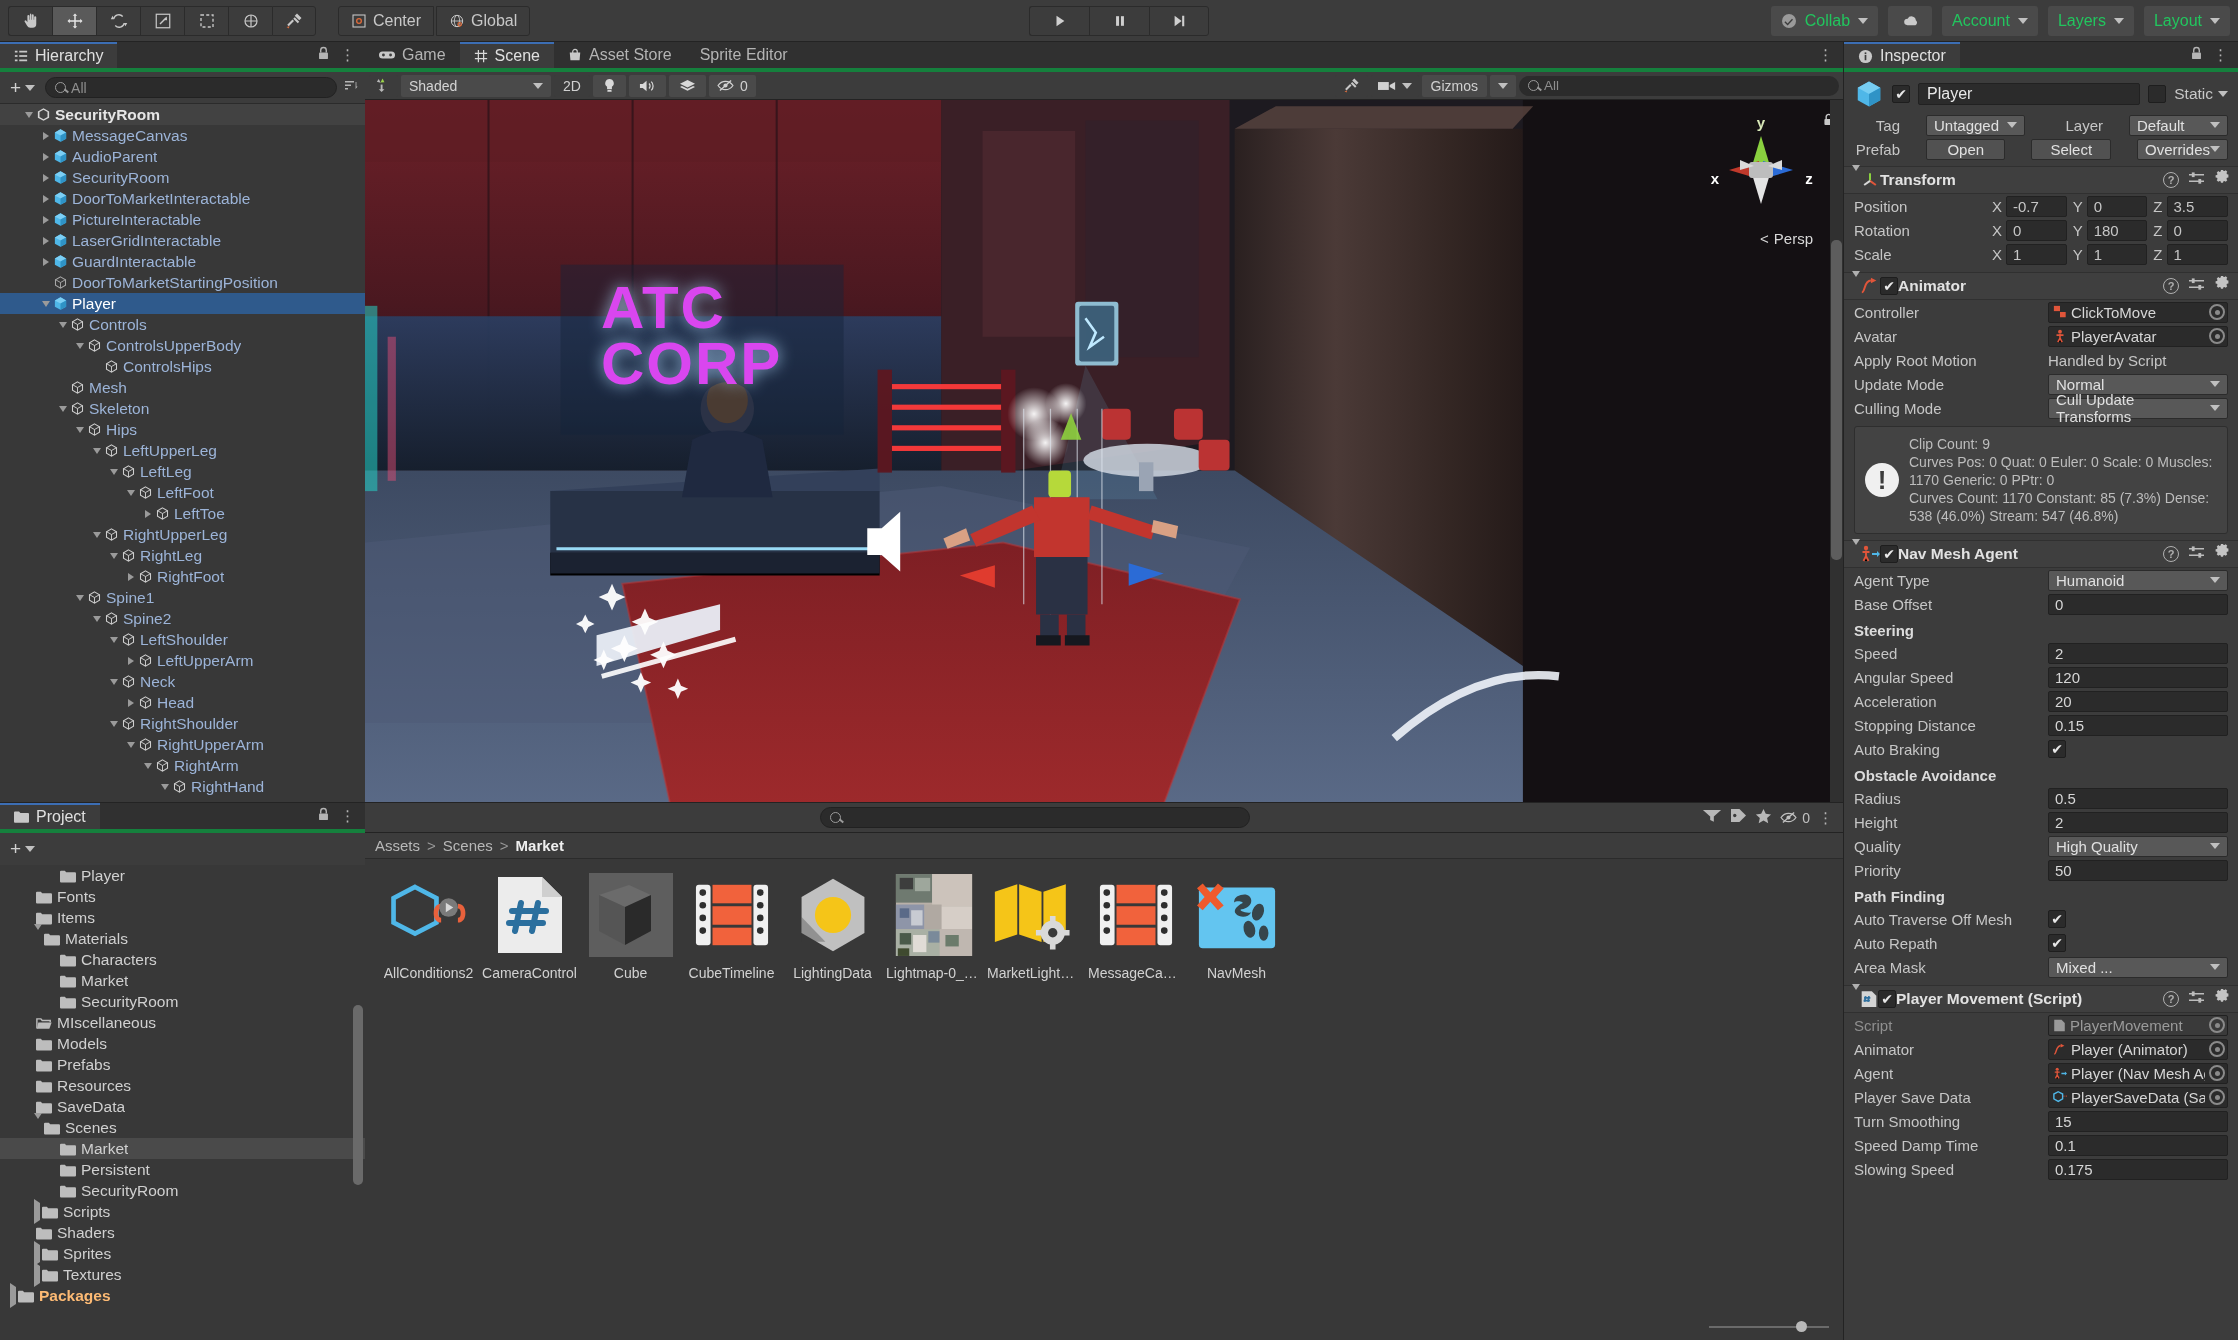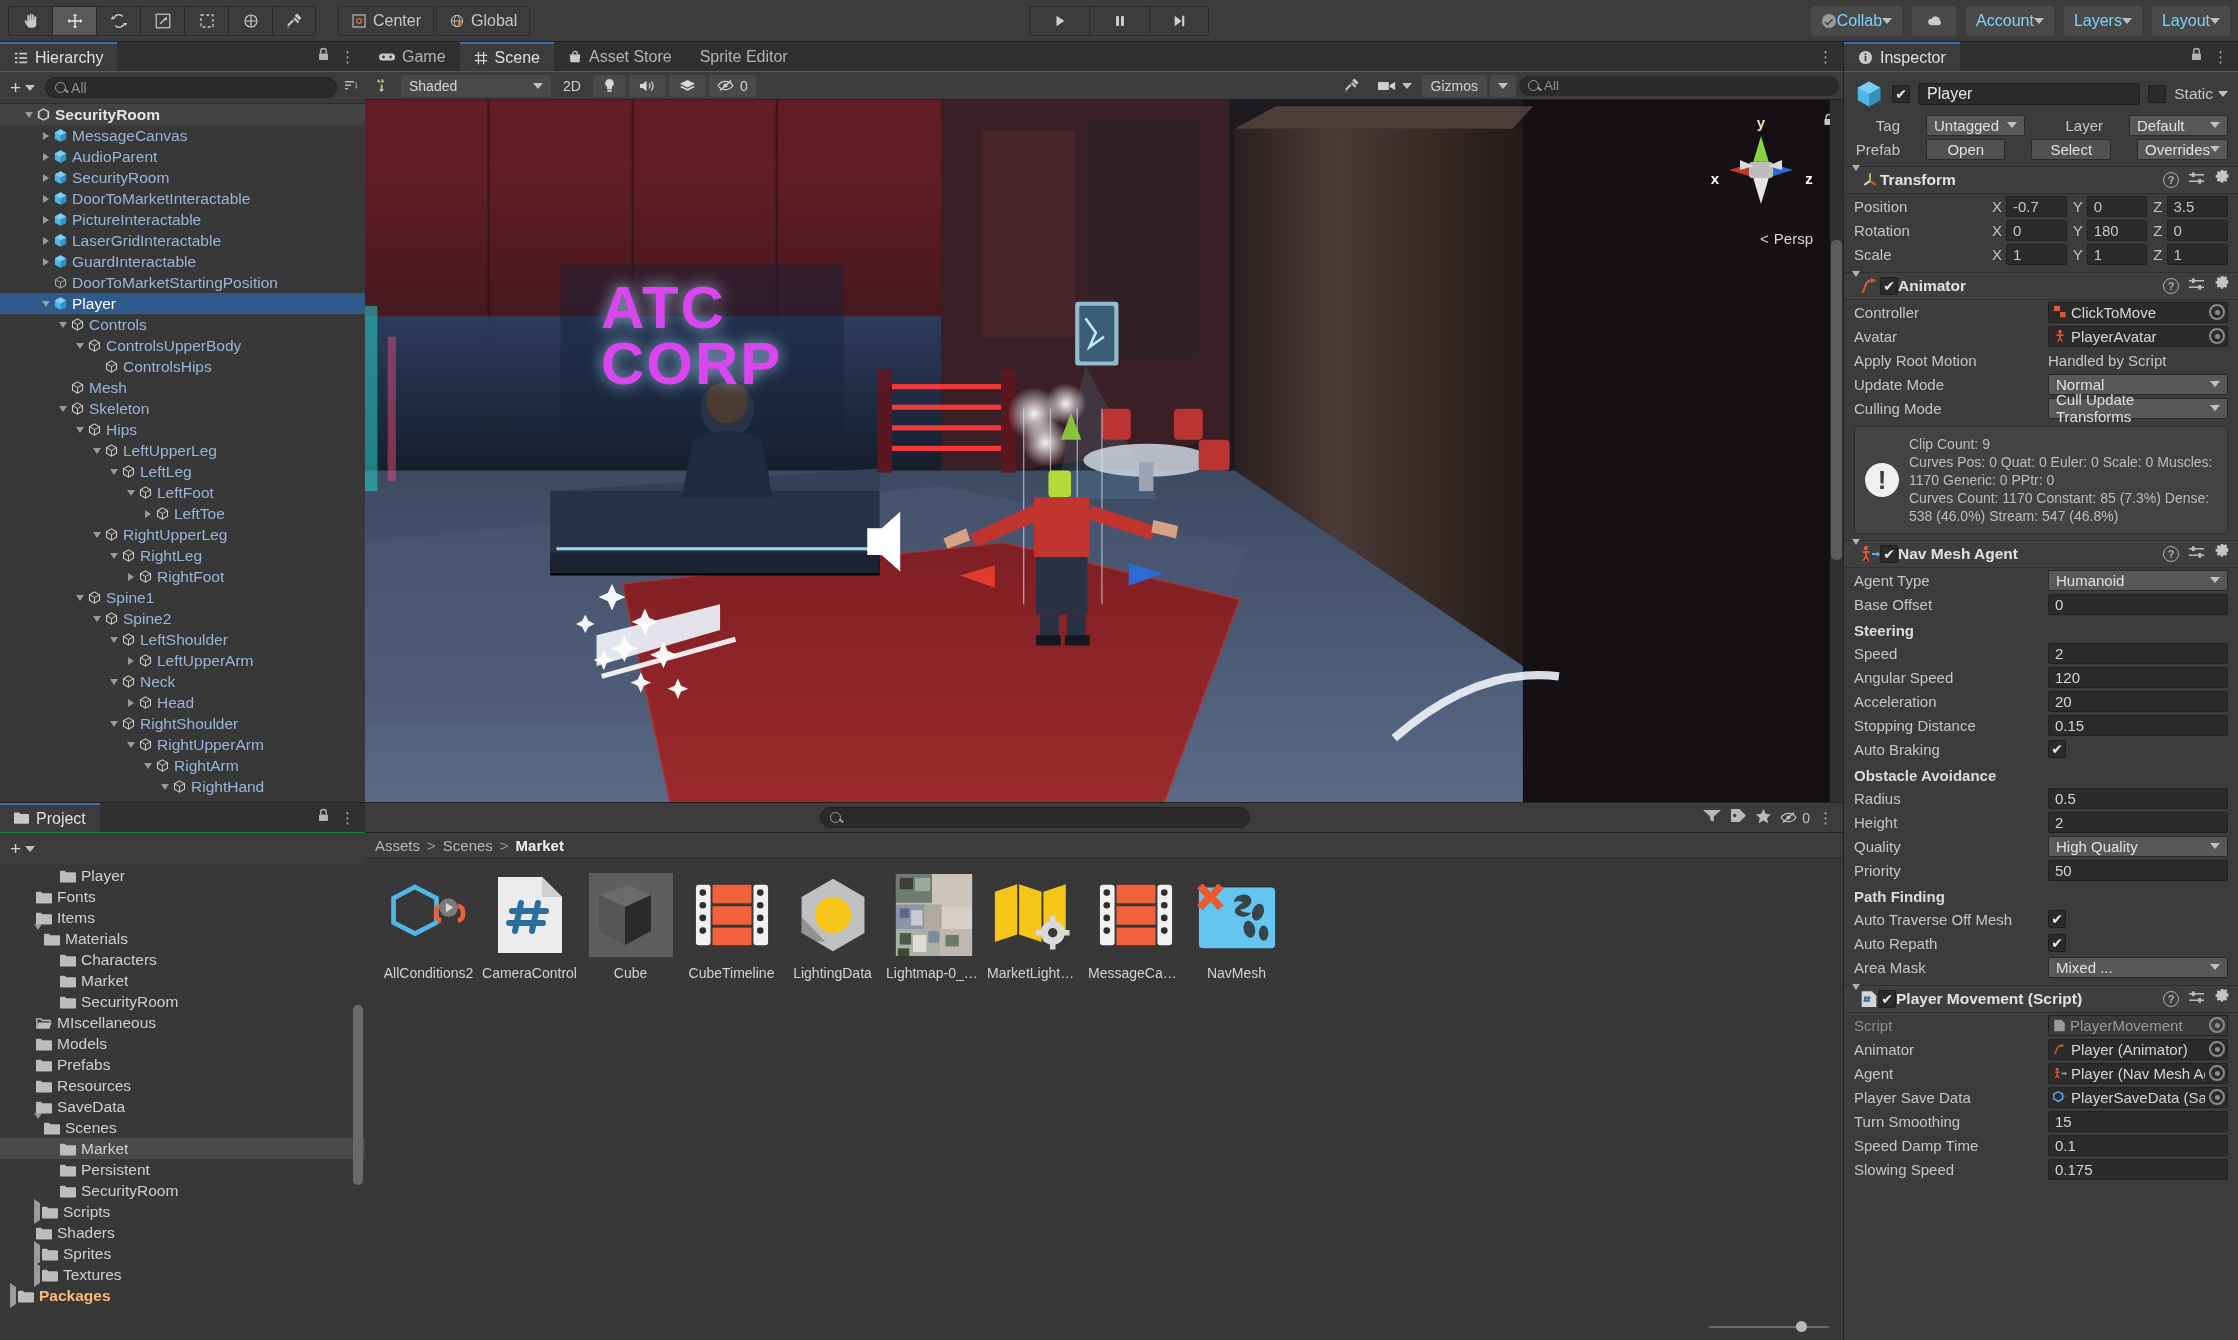--- a/index.html
+++ b/index.html
@@ -16,35 +16,35 @@
   .tgroup { display:flex; }
   .tgroup .tbtn { border-radius:0; border-right:none; }
   .tgroup .tbtn:first-child{ border-radius:3px 0 0 3px; }
   .tgroup .tbtn:last-child{ border-radius:0 3px 3px 0; border-right:1px solid #2b2b2b;}
   .pivbtn { height:30px; padding:0 12px; background:#3c3c3c; border:1px solid #2b2b2b;
     display:flex; align-items:center; gap:6px; color:#c8c8c8; font-size:16px; }
   .playgroup { position:absolute; left:50%; transform:translateX(-50%); display:flex; }
   .playgroup .tbtn { min-width:60px; height:30px; }
   .spacer { flex:1; }
   .rbtn { height:30px; padding:0 10px; background:#4a4a4a; border-radius:3px;
-    display:flex; align-items:center; font-size:16px; color:#7dd3fc; margin-left:8px;}
+    display:flex; align-items:center; gap:8px; font-size:16px; color:#22c55e; margin-left:8px;}
   .caret { width:0;height:0;border-left:5px solid transparent;border-right:5px solid transparent;
     border-top:6px solid #c0c0c0; }
 
   
   .body { flex:1; display:flex; min-height:0; }
   .leftcol { width:365px; display:flex; flex-direction:column; min-width:0; }
   .centercol { flex:1; display:flex; flex-direction:column; min-width:0; }
   .rightcol { width:395px; background:#3c3c3c; border-left:1px solid #232323;
     display:flex; flex-direction:column; min-width:0; }
 
   
   .panel { background:#383838; display:flex; flex-direction:column; min-height:0; }
   .tabbar { height:30px; background:#f97316; display:flex; align-items:stretch;
-    border-bottom:1px solid #15803d; position:relative; }
+    border-bottom:4px solid #15803d; position:relative; }
   .tab { display:flex; align-items:center; gap:7px; padding:0 14px; font-size:16px;
     color:#b4b4b4; background:#303030; }
   .tab.active { background:#3c3c3c; color:#e0e0e0; border-top:2px solid #3c6eb4;}
   .tabbar .filler { flex:1; background:#303030; }
   .tabtools { display:flex; align-items:center; gap:10px; padding:0 10px; background:#303030; }
 
   .searchrow { height:32px; background:#3c3c3c; display:flex; align-items:center;
     gap:6px; padding:0 6px; border-bottom:1px solid #2b2b2b; }
   .plusbtn { display:flex; align-items:center; gap:4px; color:#d0d0d0; font-size:19px; padding:0 4px;}
   .searchbox { flex:1; height:21px; background:#2b2b2b; border:1px solid #212121;

